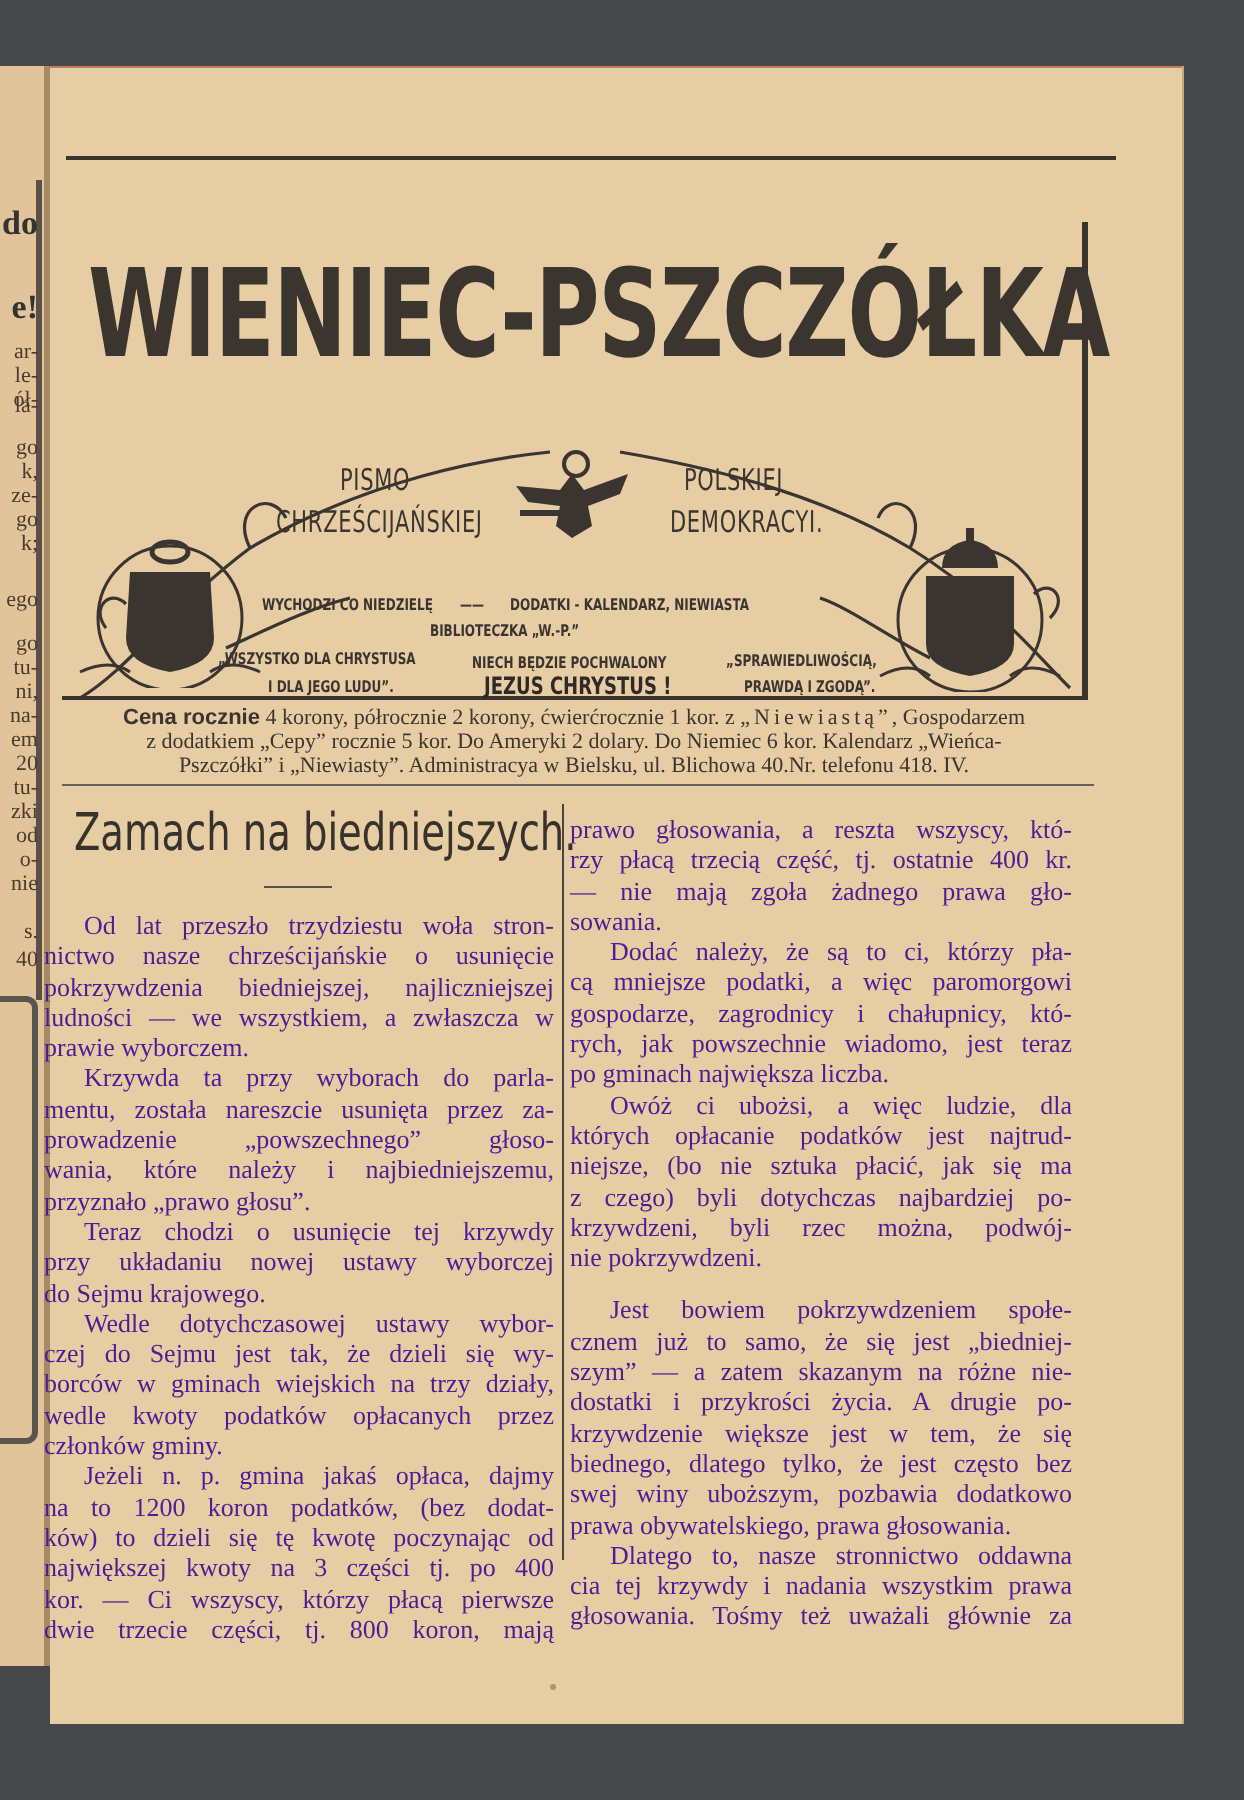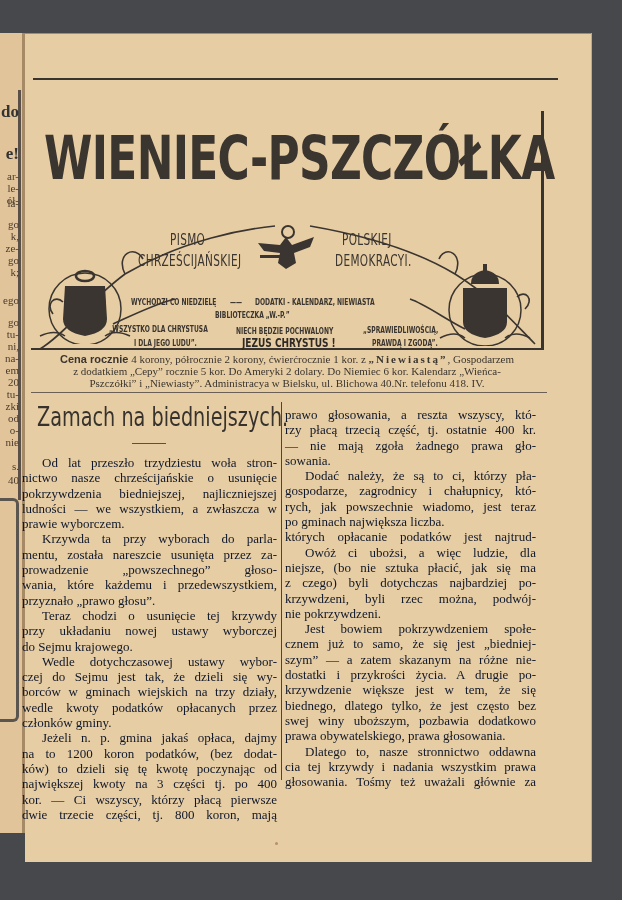--- a/index.html
+++ b/index.html
@@ -84,38 +84,38 @@
     font-size:12px; color:#2e2a27; white-space:nowrap;
     transform:scaleX(0.75); transform-origin:left top;
   }
   .emblem { position:absolute; }
   .price {
     position:absolute; left:4px; top:319px; width:516px;
     font-family:"Liberation Serif", serif; font-size:11px; line-height:12px;
     color:#3a3530; text-align:center;
   }
   .price b { font-family:"Liberation Sans", sans-serif;text-align:center; }
-  .price .sp { letter-spacing:2px; font-weight:bold; }
+  .price .sp { letter-spacing:2px; font-weight:normal; }
   .price-line {
     position:absolute; left:6px; top:358px; width:516px; height:0;
     border-top:1px solid #6b6058;
   }
   .article-title {
     position:absolute; left:12px; top:368px; width:250px;
     font-family:"DejaVu Sans", sans-serif; font-size:26px; line-height:30px;
     color:#38322d; white-space:nowrap;
     transform:scaleX(0.74); transform-origin:left top;
   }
   .rule-short {
     position:absolute; left:107px; top:409px; width:34px; height:0;
     border-top:1px solid #5a5048;
   }
   .col {
     position:absolute; font-family:"Liberation Serif", serif;
-    font-size:13px; line-height:15.3px; color:#0f172a;
+    font-size:13px; line-height:15.3px; color:#4c1d95;
     text-align:justify;
   }
   .col .line { display:block; text-align:justify; text-align-last:justify; white-space:nowrap; height:15.3px; overflow:visible;}
   .col .last { text-align-last:left; }
   .col-left { left:-3px; top:421px; width:255px; }
   .col-right { left:260px; top:373px; width:251px; }
   .col-divider {
     position:absolute; left:256px; top:368px; width:0; height:378px;
     border-left:1.5px solid #4c443d;
   }
@@ -232,21 +232,21 @@
 
   <div class="col col-left" id="colL">
       <span class="line" style="padding-left: 20px;">Od lat przeszło trzydziestu woła stron-</span>
       <span class="line">nictwo nasze chrześcijańskie o usunięcie</span>
       <span class="line">pokrzywdzenia biedniejszej, najliczniejszej</span>
       <span class="line">ludności — we wszystkiem, a zwłaszcza w</span>
       <span class="line last">prawie wyborczem.</span>
       <span class="line" style="padding-left: 20px;">Krzywda ta przy wyborach do parla-</span>
       <span class="line">mentu, została nareszcie usunięta przez za-</span>
       <span class="line">prowadzenie „powszechnego” głoso-</span>
-      <span class="line">wania, które każdemu i przedewszystkiem,</span>
+      <span class="line">wania, które należy i najbiedniejszemu,</span>
       <span class="line last">przyznało „prawo głosu”.</span>
       <span class="line" style="padding-left: 20px;">Teraz chodzi o usunięcie tej krzywdy</span>
       <span class="line">przy układaniu nowej ustawy wyborczej</span>
       <span class="line last">do Sejmu krajowego.</span>
       <span class="line" style="padding-left: 20px;">Wedle dotychczasowej ustawy wybor-</span>
       <span class="line">czej do Sejmu jest tak, że dzieli się wy-</span>
       <span class="line">borców w gminach wiejskich na trzy działy,</span>
       <span class="line">wedle kwoty podatków opłacanych przez</span>
       <span class="line last">członków gminy.</span>
       <span class="line" style="padding-left: 20px;">Jeżeli n. p. gmina jakaś opłaca, dajmy</span>
@@ -255,30 +255,31 @@
       <span class="line">największej kwoty na 3 części tj. po 400</span>
       <span class="line">kor. — Ci wszyscy, którzy płacą pierwsze</span>
       <span class="line">dwie trzecie części, tj. 800 koron, mają</span>
     </div>
   <div class="col col-right" id="colR">
       <span class="line">prawo głosowania, a reszta wszyscy, któ-</span>
       <span class="line">rzy płacą trzecią część, tj. ostatnie 400 kr.</span>
       <span class="line">— nie mają zgoła żadnego prawa gło-</span>
       <span class="line last">sowania.</span>
       <span class="line" style="padding-left: 20px;">Dodać należy, że są to ci, którzy pła-</span>
+      <span class="line">cą mniejsze podatki, a więc paromorgowi</span>
       <span class="line">gospodarze, zagrodnicy i chałupnicy, któ-</span>
       <span class="line">rych, jak powszechnie wiadomo, jest teraz</span>
       <span class="line last">po gminach największa liczba.</span>
+      <span class="line" style="padding-left: 20px;">Owóż ci ubożsi, a więc ludzie, dla</span>
       <span class="line">których opłacanie podatków jest najtrud-</span>
-      <span class="line" style="padding-left: 20px;">Owóż ci ubożsi, a więc ludzie, dla</span>
       <span class="line">niejsze, (bo nie sztuka płacić, jak się ma</span>
       <span class="line">z czego) byli dotychczas najbardziej po-</span>
       <span class="line">krzywdzeni, byli rzec można, podwój-</span>
       <span class="line last">nie pokrzywdzeni.</span>
-      <span class="line" style="padding-left: 20px;">Jest bowiem pokrzywdzeniem społe-</span>
+      <span class="line" style="padding-left: 20px; margin-top: 11px;">Jest bowiem pokrzywdzeniem społe-</span>
       <span class="line">cznem już to samo, że się jest „biedniej-</span>
       <span class="line">szym” — a zatem skazanym na różne nie-</span>
       <span class="line">dostatki i przykrości życia. A drugie po-</span>
       <span class="line">krzywdzenie większe jest w tem, że się</span>
       <span class="line">biednego, dlatego tylko, że jest często bez</span>
       <span class="line">swej winy uboższym, pozbawia dodatkowo</span>
       <span class="line last">prawa obywatelskiego, prawa głosowania.</span>
       <span class="line" style="padding-left: 20px;">Dlatego to, nasze stronnictwo oddawna</span>
       <span class="line">cia tej krzywdy i nadania wszystkim prawa</span>
       <span class="line">głosowania. Tośmy też uważali głównie za</span>

